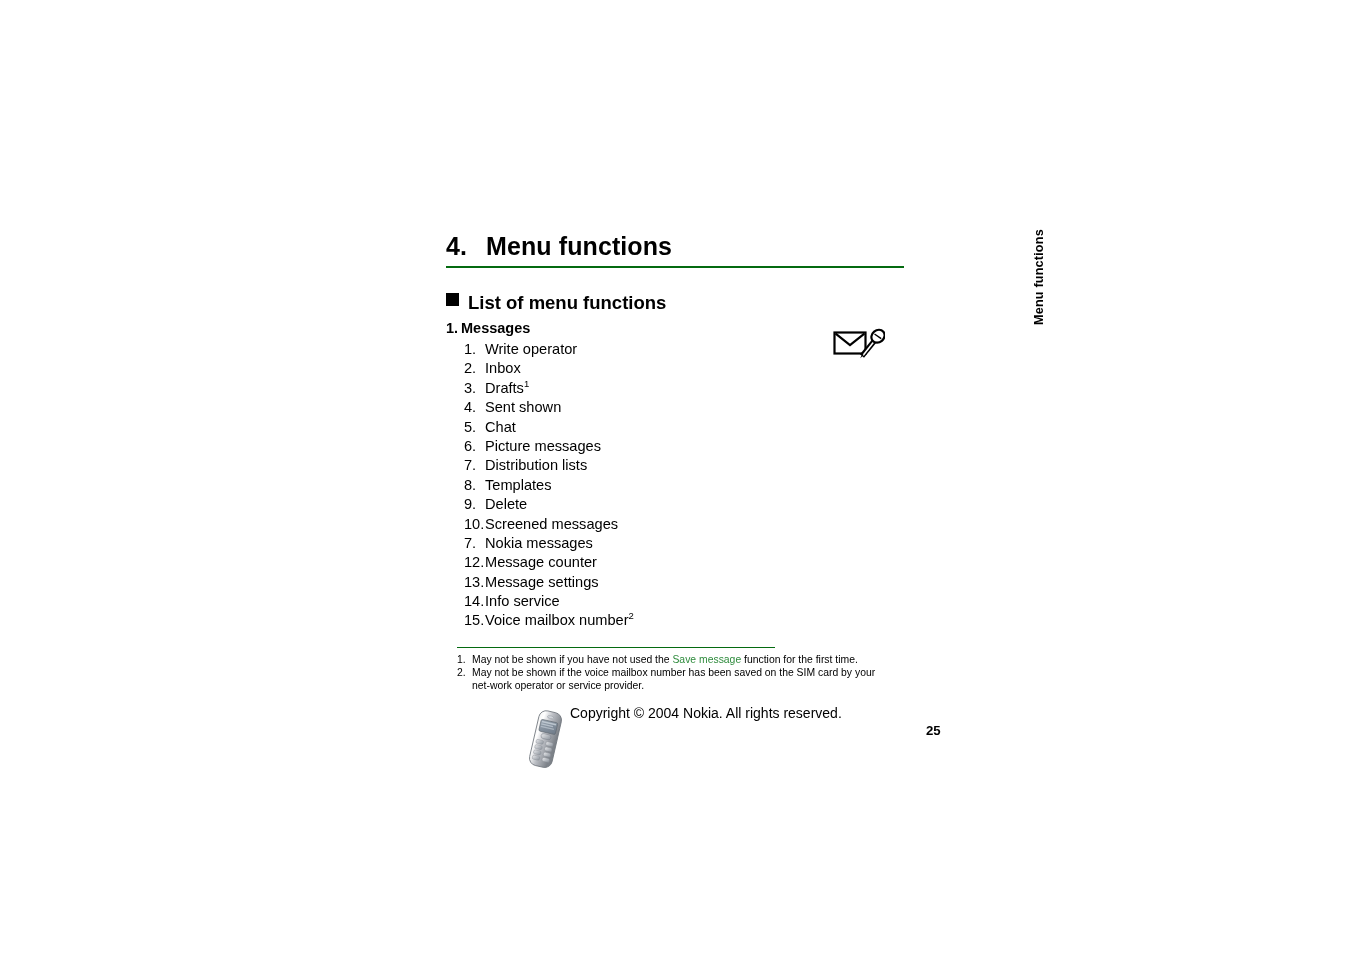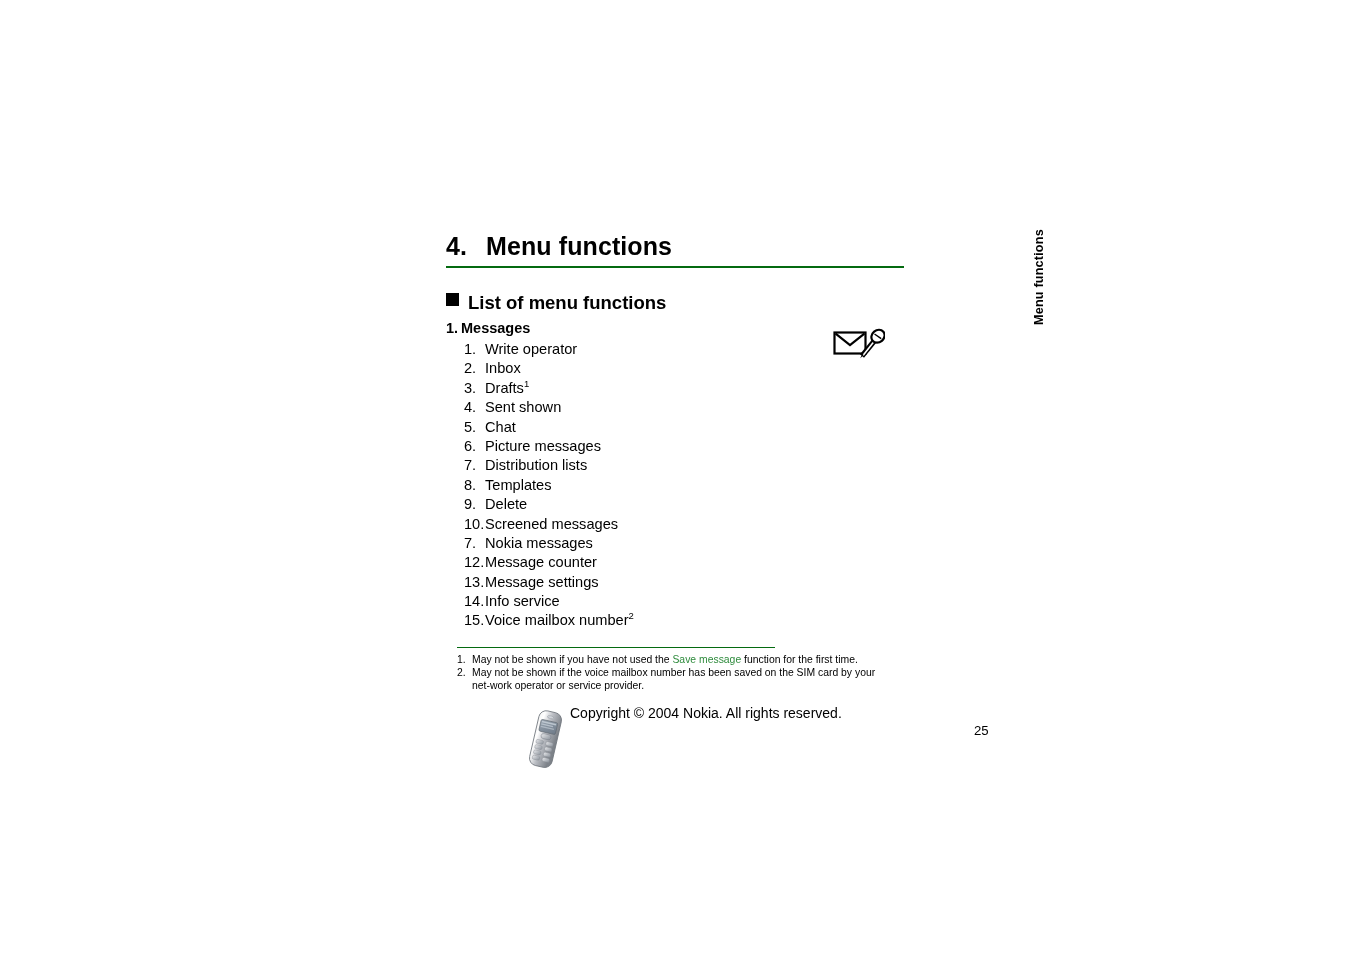--- a/index.html
+++ b/index.html
@@ -166,23 +166,24 @@
   }
   .footer-copy {
     position: absolute;
     left: 570px;
     top: 705px;
     font-size: 14px;
     white-space: nowrap;
   }
   .footer-pageno {
     position: absolute;
-    left: 974px;
+    left: 926px;
     top: 723px;
     font-size: 13.2px;
+    font-weight: bold;
   }
 
   
   .side-tab {
     position: absolute;
     left: 1008px;
     top: 215px;
     width: 60px;
     height: 110px;
   }

